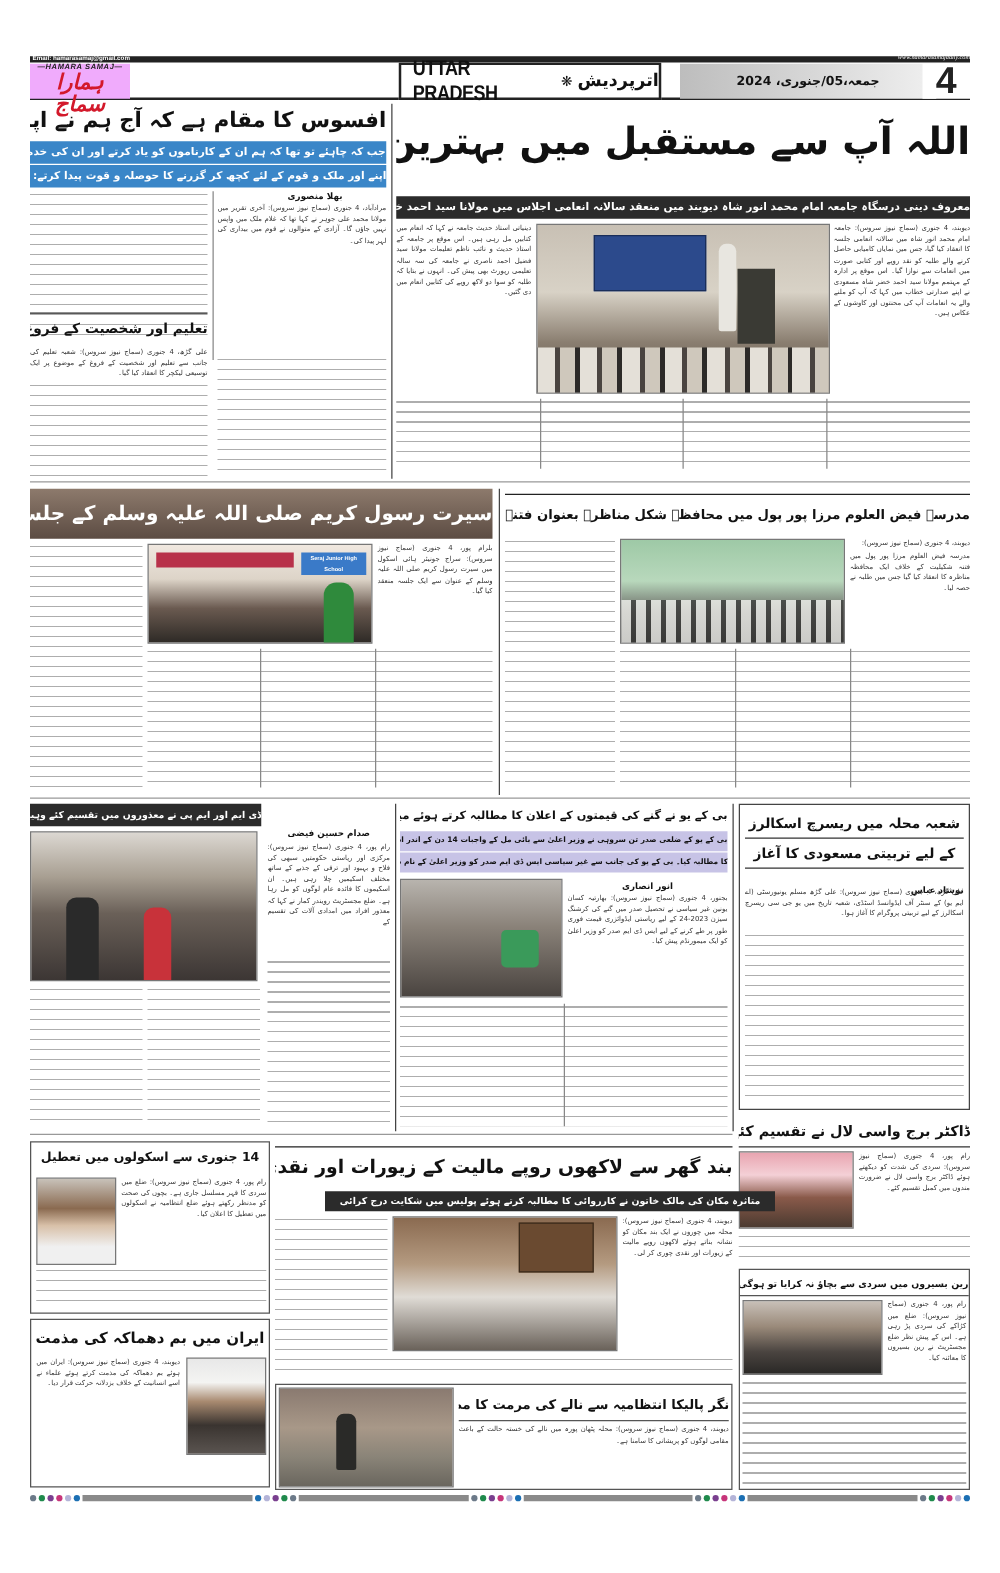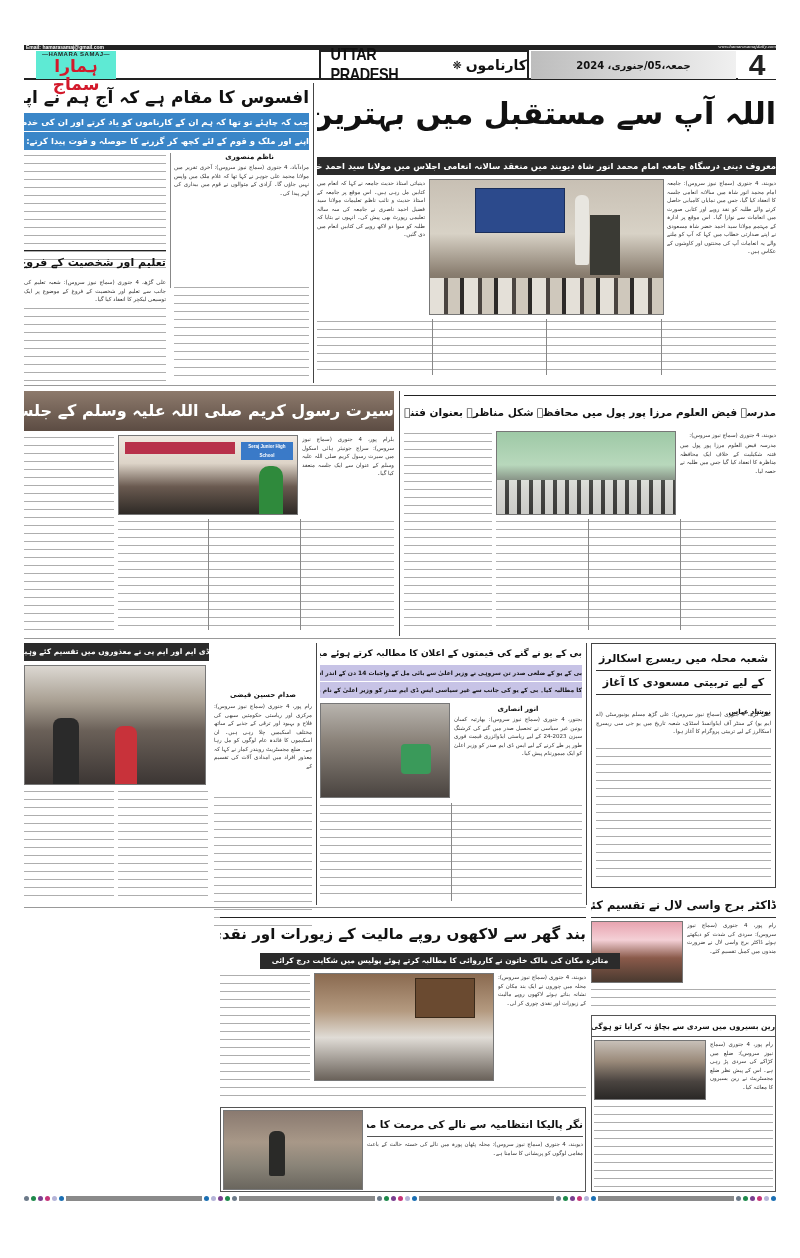--- a/index.html
+++ b/index.html
@@ -4,29 +4,29 @@
 <style>
   * { box-sizing: border-box; margin: 0; padding: 0; }
   html, body { width: 800px; height: 1258px; background: #fff; overflow: hidden; }
   body { font-family: "DejaVu Sans", sans-serif; color: #111; position: relative; }
   .page { position: absolute; left: 24px; top: 45px; width: 752px; height: 1165px; }
 
   
   .mast { position: absolute; left: 0; top: 0; width: 752px; height: 35px; border-bottom: 2px solid #222; }
   .mast-topbar { position: absolute; left: 0; top: 0; width: 752px; height: 5px; background: #222; }
   .mast-email { position: absolute; left: 2px; top: -1px; font-size: 5px; color: #fff; font-weight: bold; font-family: "Liberation Sans", sans-serif; }
-  .mast-logo { position: absolute; left: 12px; top: 6px; width: 80px; height: 28px; background: #5eead4; }
+  .mast-logo { position: absolute; left: 0; top: 6px; width: 80px; height: 28px; background: #f0abfc; font-style: italic; }
   .logo-en { font-size: 6px; font-weight: bold; color: #222; text-align: center; font-family: "Liberation Sans", sans-serif; letter-spacing: .5px; }
   .logo-ur { font-size: 17px; font-weight: bold; color: #d3192b; text-align: center; line-height: 18px; direction: rtl; font-family: "DejaVu Sans", sans-serif; }
   .mast-date-en { position: absolute; left: 82px; top: 6px; width: 212px; height: 28px; background: linear-gradient(90deg,#f0f0f0,#bdbdbd); display: flex; align-items: center; justify-content: center; font-size: 12px; font-weight: bold; font-family: "Liberation Sans", sans-serif; color: #222; }
   .mast-section { position: absolute; left: 295px; top: 5px; width: 210px; height: 30px; border: 2px solid #222; background: #fff; display: flex; align-items: center; justify-content: center; gap: 4px; }
   .sec-en { font-family: "Liberation Sans", sans-serif; font-weight: bold; font-size: 17px; letter-spacing: -0.5px; transform: scaleX(0.85); }
   .sec-star { font-size: 11px; }
   .sec-ur { font-size: 14px; font-weight: bold; direction: rtl; }
-  .mast-date-ur { position: absolute; left: 507px; top: 6px; width: 205px; height: 28px; background: linear-gradient(90deg,#bdbdbd,#f0f0f0); display: flex; align-items: center; justify-content: center; font-size: 10px; font-weight: bold; direction: rtl; }
+  .mast-date-ur { position: absolute; left: 520px; top: 6px; width: 205px; height: 28px; background: linear-gradient(90deg,#bdbdbd,#f0f0f0); display: flex; align-items: center; justify-content: center; font-size: 10px; font-weight: bold; direction: rtl; }
   .mast-web { position: absolute; right: 0; top: -1px; font-size: 5px; color: #fff; font-style: italic; font-family: "Liberation Serif", serif; }
   .mast-pageno { position: absolute; right: 0; top: 6px; width: 38px; height: 28px; background: #fff; font-family: "Liberation Sans", sans-serif; font-weight: bold; font-size: 30px; line-height: 28px; text-align: center; color: #222; }
   .head { font-weight: bold; direction: rtl; text-align: center; color: #111; white-space: nowrap; overflow: hidden; }
   .bar-dark { background: #2b2b2b; color: #fff; }
   .bar-brown { background: linear-gradient(180deg,#8d7a6c,#5c4c43); color: #fff; }
   .bar-blue { background: #3a86c8; color: #fff; }
   .bar-lav { background: #c7c3e6; color: #111; }
   .text-block { font-size: 5.5px; line-height: 8.5px; direction: rtl; text-align: justify; color: #333; overflow: hidden; }
   .text-lines { position: absolute; overflow: hidden; background: repeating-linear-gradient(180deg, transparent 0, transparent 2px, #6b6b6b 2px, #6b6b6b 3px, transparent 3px, transparent 8px); opacity: .55; }
   .byline { font-weight: bold; font-size: 7px; direction: rtl; text-align: right; color: #111; }
@@ -48,31 +48,31 @@
     <div class="mast-topbar"></div>
     <span class="mast-email">Email: hamarasamaj@gmail.com</span>
     <span class="mast-web">www.hamarasamajdaily.com</span>
     <div class="mast-logo">
       <div class="logo-en">—HAMARA SAMAJ—</div>
       <div class="logo-ur">ہمارا سماج</div>
     </div>
     <div class="mast-section">
       <span class="sec-en">UTTAR PRADESH</span>
       <span class="sec-star">❋</span>
-      <span class="sec-ur">کارناموں</span>
+      <span class="sec-ur">اترپردیش</span>
     </div>
     <div class="mast-date-ur">جمعہ،05/جنوری، 2024</div>
     <div class="mast-pageno">4</div>
   </div>
 
   <div style="position:absolute;left:0;top:38px;width:285px;height:210px;">
     <div class="head" style="position:absolute;left:0;top:2px;width:285px;font-size:17px;line-height:24px;">افسوس کا مقام ہے کہ آج ہم نے اپنے اسلاف کو بھلا دیا ہے</div>
     <div class="bar-blue head" style="position:absolute;left:0;top:30px;width:285px;height:18px;font-size:8.5px;line-height:18px;">جب کہ چاہئے تو تھا کہ ہم ان کے کارناموں کو یاد کرتے اور ان کی خدمات کو نمونہ بنا کر</div>
     <div class="bar-blue head" style="position:absolute;left:0;top:49px;width:285px;height:18px;font-size:8.5px;line-height:18px;">اپنے اور ملک و قوم کے لئے کچھ کر گزرنے کا حوصلہ و قوت پیدا کرتے: مرزا ارشد بیگ</div>
-    <div class="byline" style="position:absolute;left:150px;top:70px;width:100px;text-align:right;">ناظم منصوری</div>
+    <div class="byline" style="position:absolute;left:150px;top:70px;width:100px;text-align:right;">بھلا منصوری</div>
     <div class="text-block" style="position:absolute;left:150px;top:80px;width:135px;height:125px;">مرادآباد، 4 جنوری (سماج نیوز سروس): آخری تقریر میں مولانا محمد علی جوہر نے کہا تھا کہ غلام ملک میں واپس نہیں جاؤں گا۔ آزادی کے متوالوں نے قوم میں بیداری کی لہر پیدا کی۔</div>
     <div class="text-lines" style="left:0;top:70px;width:142px;height:115px;"></div>
     <div class="vrule" style="left:146px;top:70px;height:135px;"></div>
   </div>
 
   <div style="position:absolute;left:0;top:205px;width:142px;height:125px;">
     <div class="head" style="position:absolute;left:0;top:0;width:142px;font-size:11px;line-height:20px;border-top:1px solid #222;padding-top:2px;">تعلیم اور شخصیت کے فروغ پر لیکچر</div>
     <div class="text-block" style="position:absolute;left:0;top:28px;width:142px;height:26px;">علی گڑھ، 4 جنوری (سماج نیوز سروس): شعبہ تعلیم کی جانب سے تعلیم اور شخصیت کے فروغ کے موضوع پر ایک توسیعی لیکچر کا انعقاد کیا گیا۔</div>
     <div class="text-lines" style="left:0;top:56px;width:142px;height:76px;"></div>
   </div>
@@ -131,21 +131,21 @@
   <div class="rule" style="left:0;top:593px;width:752px;height:1px;background:#999;"></div>
 
   <div style="position:absolute;left:0;top:598px;width:185px;height:260px;">
     <div class="bar-dark head" style="position:absolute;left:0;top:0;width:185px;height:18px;font-size:7.5px;line-height:18px;">ڈی ایم اور ایم پی نے معذوروں میں تقسیم کئے وہیل چیئر</div>
     <div class="photo" style="left:0;top:22px;width:182px;height:120px;background:linear-gradient(180deg,#dcd8d2 0%,#a89f92 30%,#6a6058 55%,#3c3634 100%);">
       <div style="position:absolute;left:90px;top:60px;width:22px;height:60px;background:#c8323a;border-radius:8px 8px 2px 2px;"></div>
       <div style="position:absolute;left:28px;top:52px;width:26px;height:68px;background:#2a2a2a;border-radius:8px 8px 2px 2px;"></div>
     </div>
     <div class="text-lines" style="left:0;top:146px;width:90px;height:112px;"></div>
   </div>
-  <div style="position:absolute;left:190px;top:618px;width:98px;height:240px;margin-top:28px;">
+  <div style="position:absolute;left:190px;top:618px;width:98px;height:240px;">
     <div class="byline" style="text-align:center;">صدام حسین فیضی</div>
     <div class="text-block" style="margin-top:3px;height:90px;">رام پور، 4 جنوری (سماج نیوز سروس): مرکزی اور ریاستی حکومتیں سبھی کی فلاح و بہبود اور ترقی کے جذبے کے ساتھ مختلف اسکیمیں چلا رہی ہیں۔ ان اسکیموں کا فائدہ عام لوگوں کو مل رہا ہے۔ ضلع مجسٹریٹ رویندر کمار نے کہا کہ معذور افراد میں امدادی آلات کی تقسیم کے</div>
     <div class="text-lines" style="left:0;top:104px;width:98px;height:136px;"></div>
   </div>
   <div class="text-lines" style="left:94px;top:744px;width:90px;height:112px;"></div>
 
   <div class="vrule" style="left:292px;top:598px;height:262px;background:#444;"></div>
 
   <div style="position:absolute;left:296px;top:598px;width:262px;height:262px;">
     <div class="head" style="position:absolute;left:0;top:0;width:262px;font-size:9px;line-height:20px;">بی کے یو نے گنے کی قیمتوں کے اعلان کا مطالبہ کرتے ہوئے میمورنڈم پیش کیا</div>
@@ -172,21 +172,32 @@
 
   <div style="position:absolute;left:567px;top:848px;width:185px;height:118px;">
     <div class="head" style="position:absolute;left:0;top:0;width:185px;font-size:11.5px;line-height:24px;border-bottom:1px solid #333;">ڈاکٹر برج واسی لال نے تقسیم کئے کمبل</div>
     <div class="photo" style="left:0;top:28px;width:92px;height:62px;background:linear-gradient(180deg,#e8a4b0 0%,#f4d0d6 30%,#8a5a4a 60%,#4a3a30 100%);"></div>
     <div class="text-block" style="position:absolute;left:96px;top:28px;width:89px;height:62px;">رام پور، 4 جنوری (سماج نیوز سروس): سردی کی شدت کو دیکھتے ہوئے ڈاکٹر برج واسی لال نے ضرورت مندوں میں کمبل تقسیم کئے۔</div>
     <div class="text-lines" style="left:0;top:94px;width:185px;height:22px;"></div>
   </div>
 
   <div class="rule" style="left:0;top:862px;width:562px;height:1px;background:#999;"></div>
 
-
+  <div class="box" style="left:0;top:868px;width:192px;height:138px;">
+    <div class="head" style="position:absolute;left:0;top:2px;width:190px;font-size:10px;line-height:22px;">14 جنوری سے اسکولوں میں تعطیل</div>
+    <div class="photo" style="left:4px;top:28px;width:64px;height:70px;background:linear-gradient(180deg,#c8c2ba 0%,#8a6a50 35%,#d8c0a8 55%,#f0f0f0 80%);"></div>
+    <div class="text-block" style="position:absolute;left:72px;top:28px;width:116px;height:70px;">رام پور، 4 جنوری (سماج نیوز سروس): ضلع میں سردی کا قہر مسلسل جاری ہے۔ بچوں کی صحت کو مدنظر رکھتے ہوئے ضلع انتظامیہ نے اسکولوں میں تعطیل کا اعلان کیا۔</div>
+    <div class="text-lines" style="left:4px;top:100px;width:184px;height:34px;"></div>
+  </div>
+
+  <div class="box" style="left:0;top:1010px;width:192px;height:135px;">
+    <div class="head" style="position:absolute;left:0;top:2px;width:190px;font-size:12px;line-height:24px;">ایران میں بم دھماکہ کی مذمت</div>
+    <div class="text-block" style="position:absolute;left:4px;top:30px;width:115px;height:100px;">دیوبند، 4 جنوری (سماج نیوز سروس): ایران میں ہوئے بم دھماکہ کی مذمت کرتے ہوئے علماء نے اسے انسانیت کے خلاف بزدلانہ حرکت قرار دیا۔</div>
+    <div class="photo" style="left:124px;top:30px;width:64px;height:78px;background:linear-gradient(180deg,#e8e8e8 0%,#f4f4f2 25%,#a88a70 45%,#3a3430 70%,#5a5450 100%);"></div>
+  </div>
 
   <div style="position:absolute;left:196px;top:868px;width:366px;height:190px;">
     <div class="head" style="position:absolute;left:0;top:4px;width:366px;font-size:15px;line-height:32px;border-top:1px solid #222;">بند گھر سے لاکھوں روپے مالیت کے زیورات اور نقدی کی چوری</div>
     <div class="bar-dark head" style="position:absolute;left:0;top:40px;width:360px;height:16px;font-size:7.5px;line-height:16px;margin-left:40px;">متاثرہ مکان کی مالک خاتون نے کارروائی کا مطالبہ کرتے ہوئے پولیس میں شکایت درج کرائی</div>
     <div class="text-lines" style="left:0;top:60px;width:90px;height:108px;"></div>
     <div class="photo" style="left:94px;top:60px;width:180px;height:108px;background:linear-gradient(180deg,#8a6a50 0%,#b49a80 35%,#e0dcd6 60%,#6a625a 100%);">
       <div style="position:absolute;left:100px;top:4px;width:60px;height:40px;background:#6a4a30;border:1px solid #3a2a1a;"></div>
     </div>
     <div class="text-block" style="position:absolute;left:278px;top:60px;width:88px;height:108px;">دیوبند، 4 جنوری (سماج نیوز سروس): محلہ میں چوروں نے ایک بند مکان کو نشانہ بناتے ہوئے لاکھوں روپے مالیت کے زیورات اور نقدی چوری کر لی۔</div>
     <div class="text-lines" style="left:0;top:172px;width:366px;height:16px;"></div>

